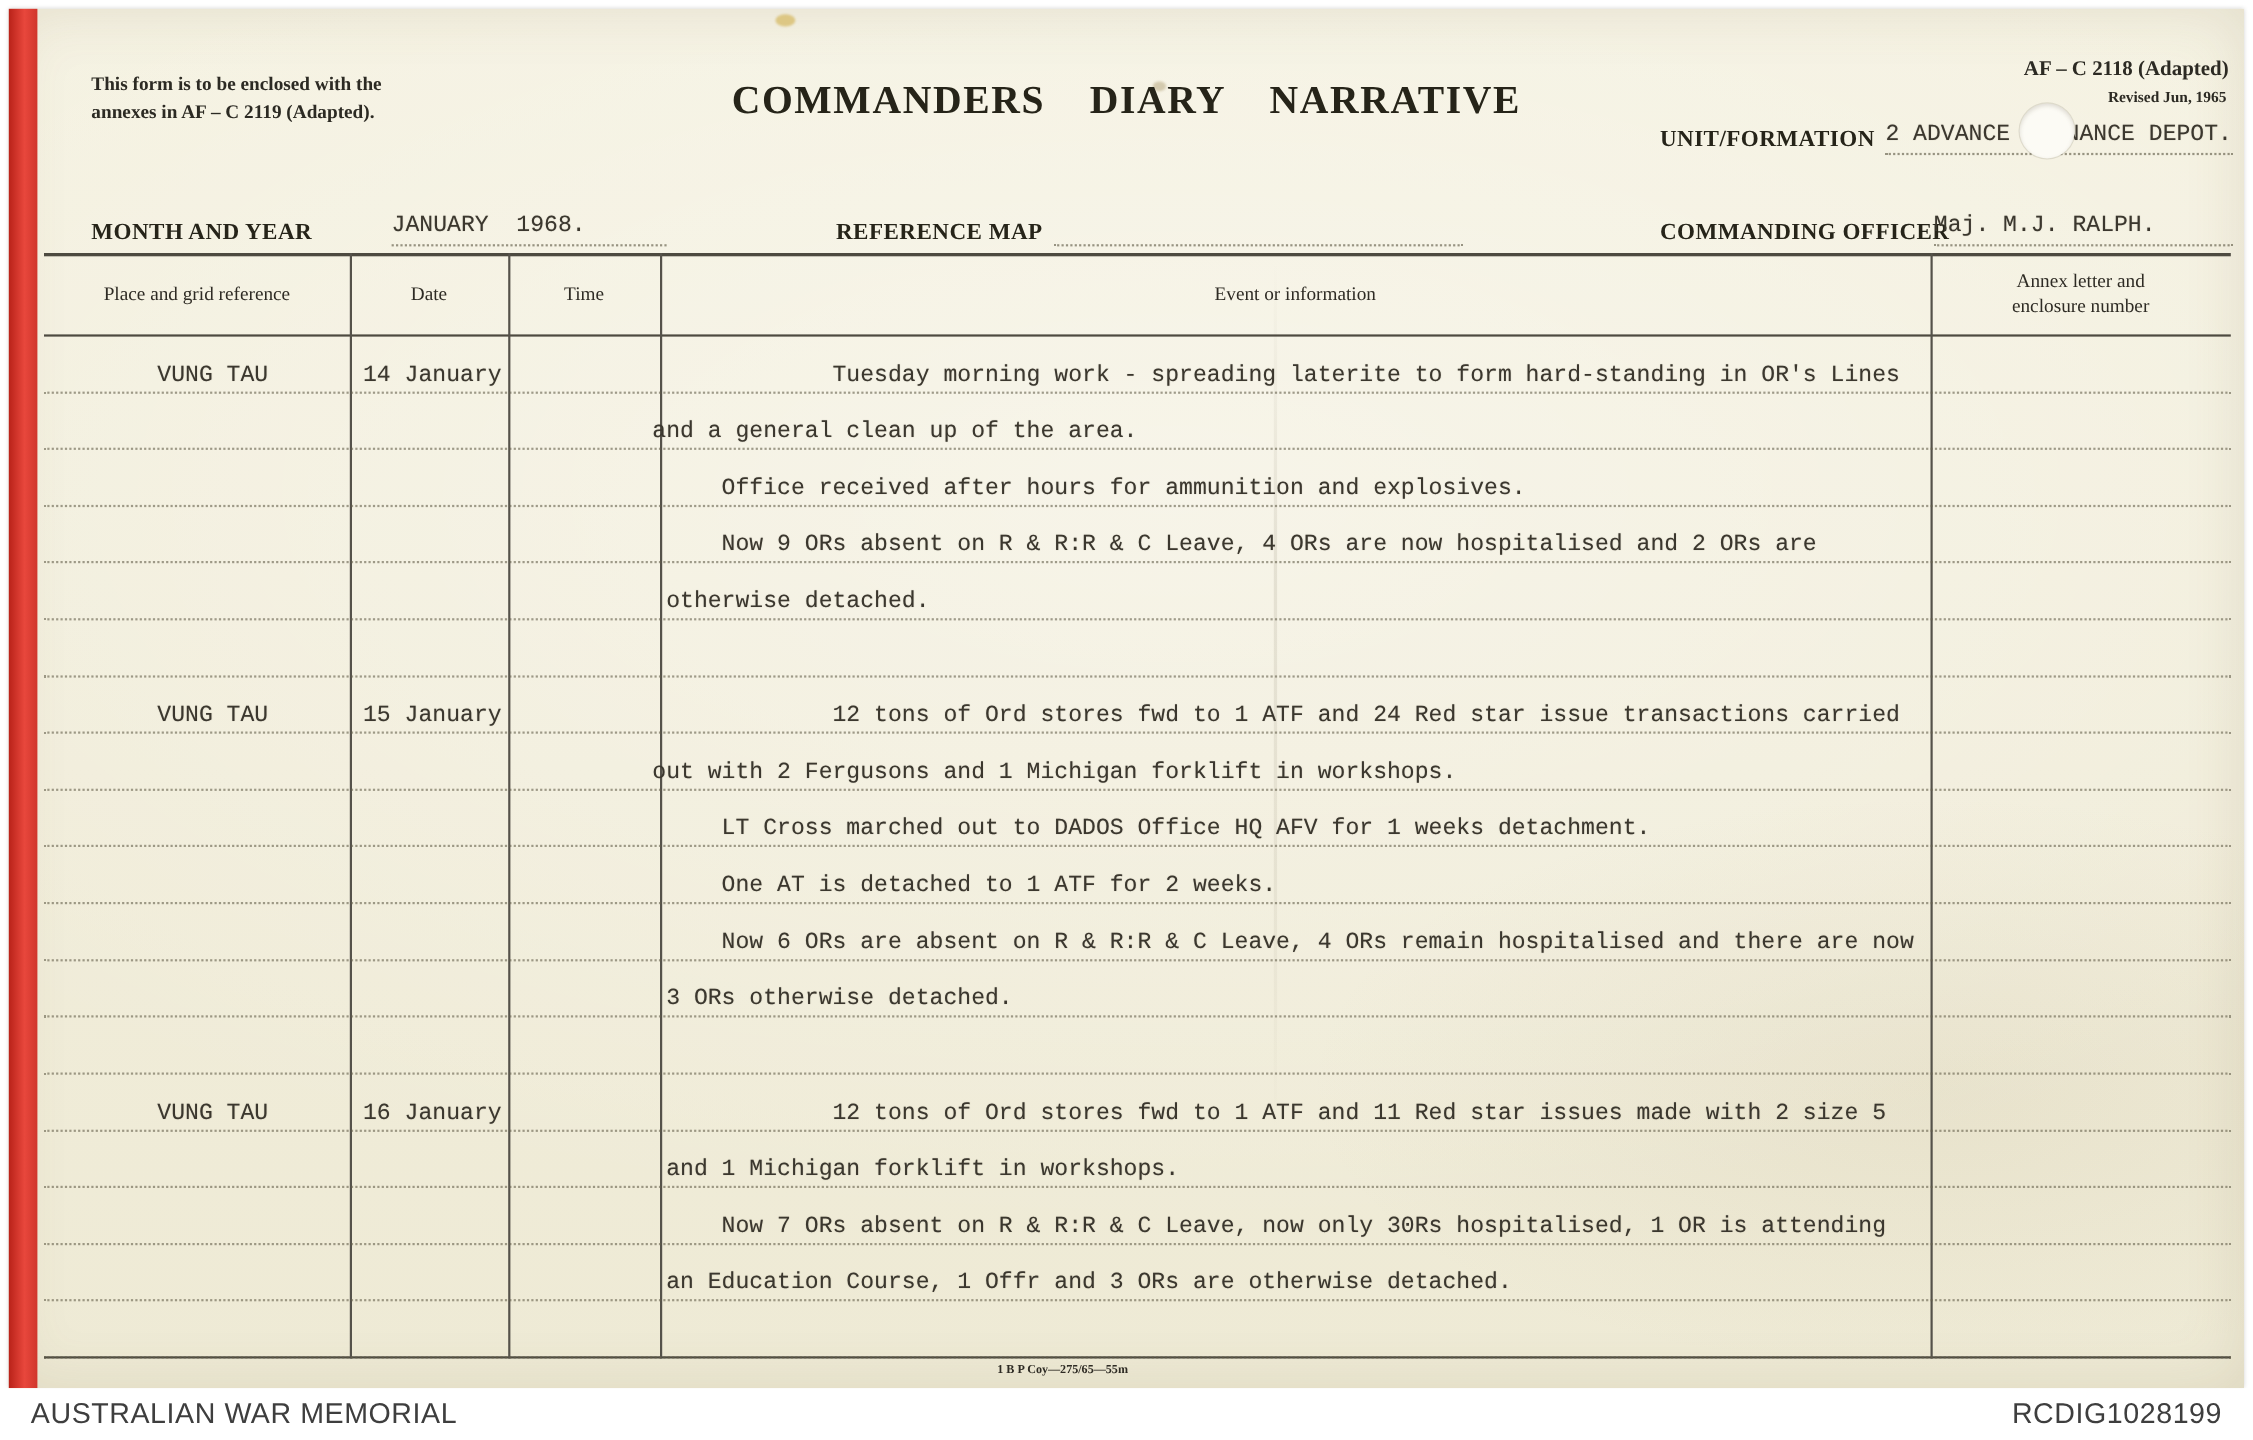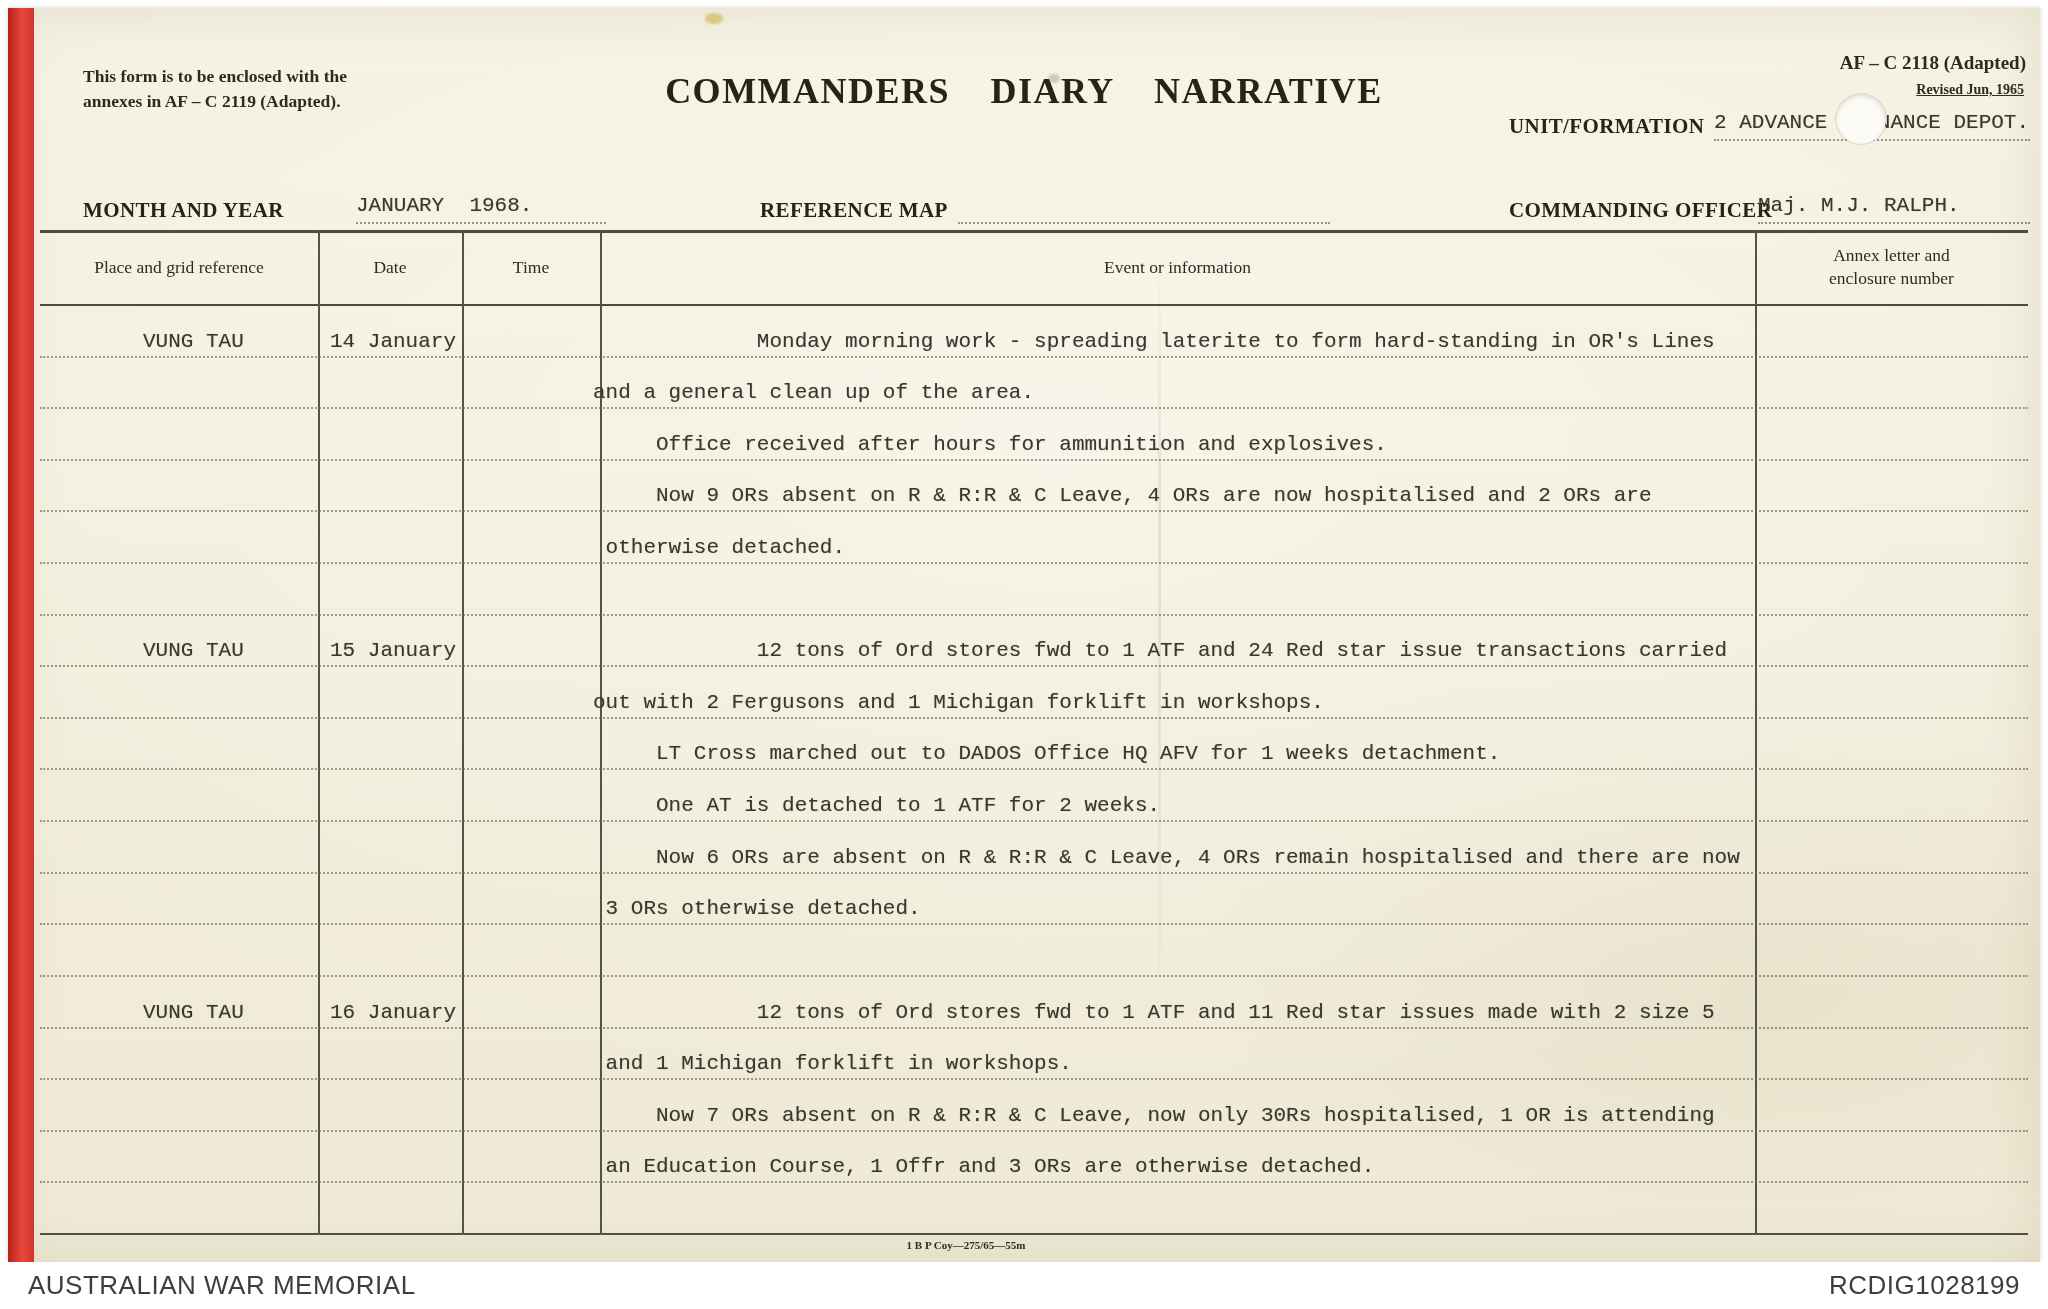--- a/index.html
+++ b/index.html
@@ -29,21 +29,21 @@
     background: rgba(205,170,60,0.55); border-radius: 50%; filter: blur(1px); }
   .paper-stain-2 { position: absolute; left: 1040px; top: 66px; width: 12px; height: 9px;
     background: rgba(160,140,90,0.40); border-radius: 50%; filter: blur(1px); }
 
   
   .note { position: absolute; left: 75px; top: 56px; width: 322px;
     font-size: 17.5px; line-height: 1.4; font-weight: 600; color: #2c2a23; }
   .title { position: absolute; left: 0; right: 0; top: 62px; text-align: center;
     font-size: 36px; font-weight: bold; letter-spacing: 1.5px; word-spacing: 30px; color: #262419; }
   .form-code { position: absolute; right: 14px; top: 44px; font-size: 19px; font-weight: bold; }
-  .form-revised { position: absolute; right: 16px; top: 74px; font-size: 14px; font-weight: 600; text-decoration: underline; }
+  .form-revised { position: absolute; right: 16px; top: 74px; font-size: 14px; font-weight: 600; }
 
   .label { font-size: 21px; font-weight: bold; letter-spacing: 0.4px; color: #262419; }
   .typed {
     font-family: "Liberation Mono", "DejaVu Sans Mono", monospace;
     font-size: 21px; color: #3b372e; text-shadow: 0 0 1px rgba(60,54,44,0.35);
     white-space: pre;
   }
   .dotted-under { border-bottom: 2px dotted rgba(100,95,75,0.65); }
 
   .unit-label { position: absolute; left: 1501px; top: 106px; }
@@ -136,21 +136,21 @@
     <div class="col-header ch-place">Place and grid reference</div>
     <div class="col-header ch-date">Date</div>
     <div class="col-header ch-time">Time</div>
     <div class="col-header ch-annex">Annex letter and enclosure number</div>
     <div class="col-header ch-event">Event or information</div>
 
     <div class="tbody">
         <div class="trow">
           <span class="cell place">VUNG TAU</span>
           <span class="cell date">14 January</span>
-          <span class="cell event">             Monday morning work - spreading laterite to form hard-standing in OR's Lines</span>
+          <span class="cell event">             Tuesday morning work - spreading laterite to form hard-standing in OR's Lines</span>
         </div>
         <div class="trow">
           <span class="cell event">and a general clean up of the area.</span>
         </div>
         <div class="trow">
           <span class="cell event">     Office received after hours for ammunition and explosives.</span>
         </div>
         <div class="trow">
           <span class="cell event">     Now 9 ORs absent on R &amp; R:R &amp; C Leave, 4 ORs are now hospitalised and 2 ORs are</span>
         </div>

